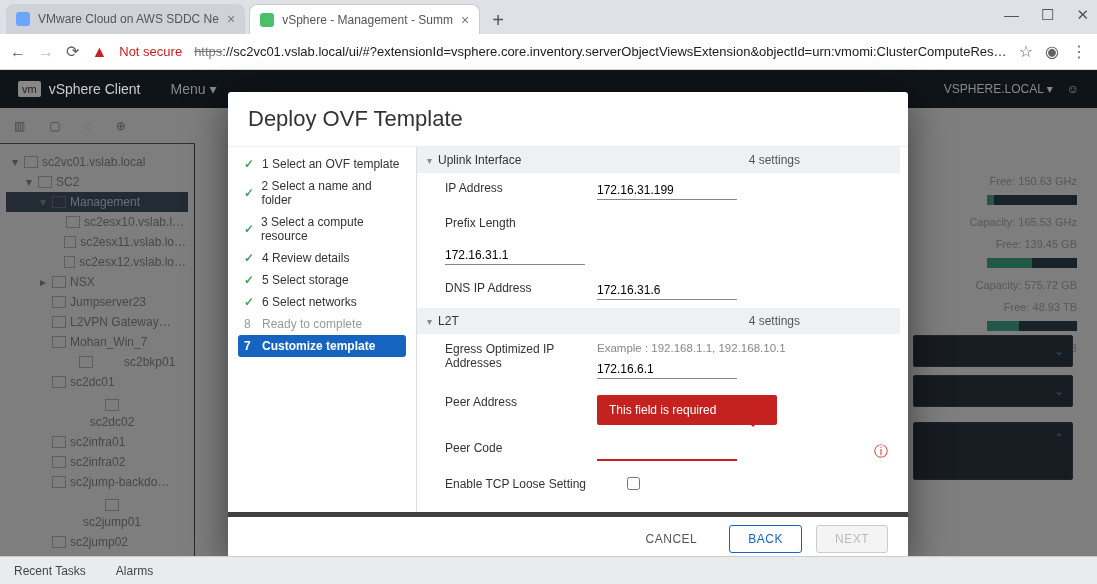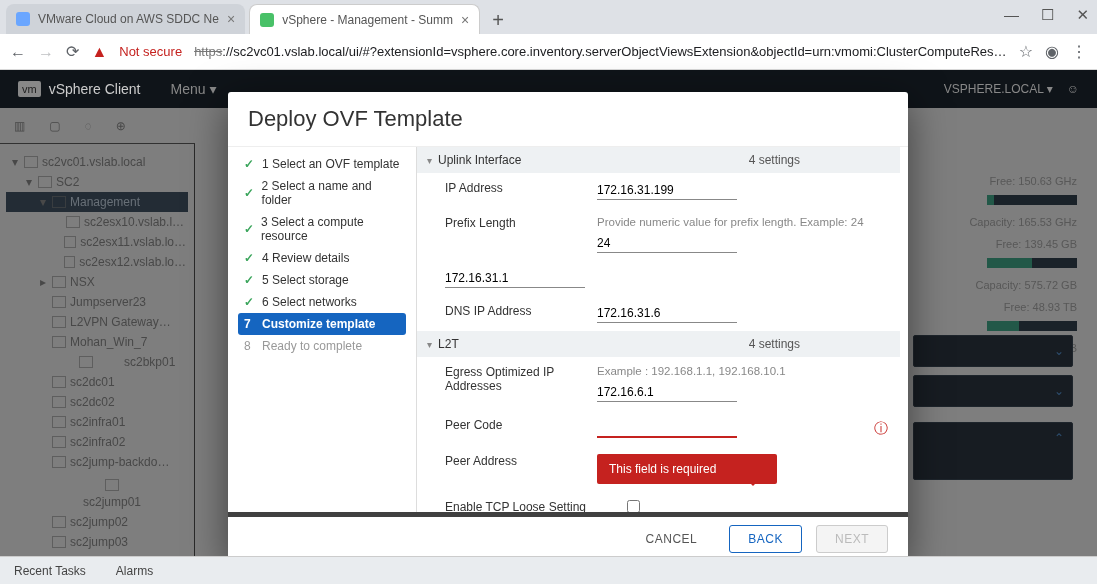--- a/index.html
+++ b/index.html
@@ -169,21 +169,21 @@
         <div class="tree-item" style="padding-left: 32px; gap: 31px;">
           <span class="caret"></span>
           <span class="tree-icn"></span>
           <span>sc2bkp01</span>
         </div>
         <div class="tree-item" style="padding-left: 32px;">
           <span class="caret"></span>
           <span class="tree-icn"></span>
           <span>sc2dc01</span>
         </div>
-        <div class="tree-item" style="padding-left: 32px;">
+        <div class="tree-item" style="padding-left: 32px; flex-direction: column;">
           <span class="caret"></span>
           <span class="tree-icn"></span>
           <span>sc2dc02</span>
         </div>
         <div class="tree-item" style="padding-left: 32px;">
           <span class="caret"></span>
           <span class="tree-icn"></span>
           <span>sc2infra01</span>
         </div>
         <div class="tree-item" style="padding-left: 32px;">
@@ -270,44 +270,40 @@
         </div>
       <div class="wiz-step done">
           <span>4 Review details</span>
         </div>
       <div class="wiz-step done">
           <span>5 Select storage</span>
         </div>
       <div class="wiz-step done">
           <span>6 Select networks</span>
         </div>
+      <div class="wiz-step pending">
+          <span>Ready to complete</span>
+        </div>
       <div class="wiz-step current">
           <span>Customize template</span>
-        </div>
-      <div class="wiz-step pending">
-          <span>Ready to complete</span>
         </div>
     </div>
 
     <div class="form-panel">
       <div class="section-head">
         <span class="chev">▾</span>
         <span>Uplink Interface</span>
         <span style="margin-left:auto;margin-right:90px;color:#555">4 settings</span>
       </div>
       <div class="form-row">
         <div class="form-lbl">IP Address</div>
         <div class="form-val"><input class="uline" value="172.16.31.199" style=""></div>
       </div>
       <div class="form-row">
         <div class="form-lbl">Prefix Length</div>
-        <div class="form-val">
-          <div class="hint">Provide numeric value for prefix length. Example: 24</div>
-          <input class="uline" value="24" style="">
-        </div>
       </div>
       <div class="form-row">
         <div class="form-val"><input class="uline" value="172.16.31.1" style=""></div>
       </div>
       <div class="form-row">
         <div class="form-lbl">DNS IP Address</div>
         <div class="form-val"><input class="uline" value="172.16.31.6" style=""></div>
       </div>
 
       <div class="section-head">
@@ -315,33 +311,33 @@
         <span>L2T</span>
         <span style="margin-left:auto;margin-right:90px;color:#555">4 settings</span>
       </div>
       <div class="form-row">
         <div class="form-lbl">Egress Optimized IP Addresses</div>
         <div class="form-val">
           <div class="hint">Example : 192.168.1.1, 192.168.10.1</div>
           <input class="uline" value="172.16.6.1" style="">
         </div>
       </div>
+      <div class="form-row" style="align-items:flex-start">
+        <div class="form-lbl">Peer Address</div>
+        <div class="form-val">
+          <div class="errbox"><span>This field is required</span></div>
+        </div>
+      </div>
       <div class="form-row">
         <div class="form-lbl">Peer Code</div>
         <div class="form-val" style="position:relative">
           <input class="uline err" style="width: 140px;">
           <span class="err-icn">ⓘ</span>
         </div>
       </div>
-      <div class="form-row" style="align-items:flex-start">
-        <div class="form-lbl">Peer Address</div>
-        <div class="form-val">
-          <div class="errbox"><span>This field is required</span></div>
-        </div>
-      </div>
       <div class="form-row">
         <div class="form-lbl" style="width:170px">Enable TCP Loose Setting</div>
         <div class="form-val"><input type="checkbox" style=""></div>
       </div>
     </div>
   </div>
 
   <div class="modal-foot">
     <span class="btn ghost">CANCEL</span>
     <span class="btn">BACK</span>

